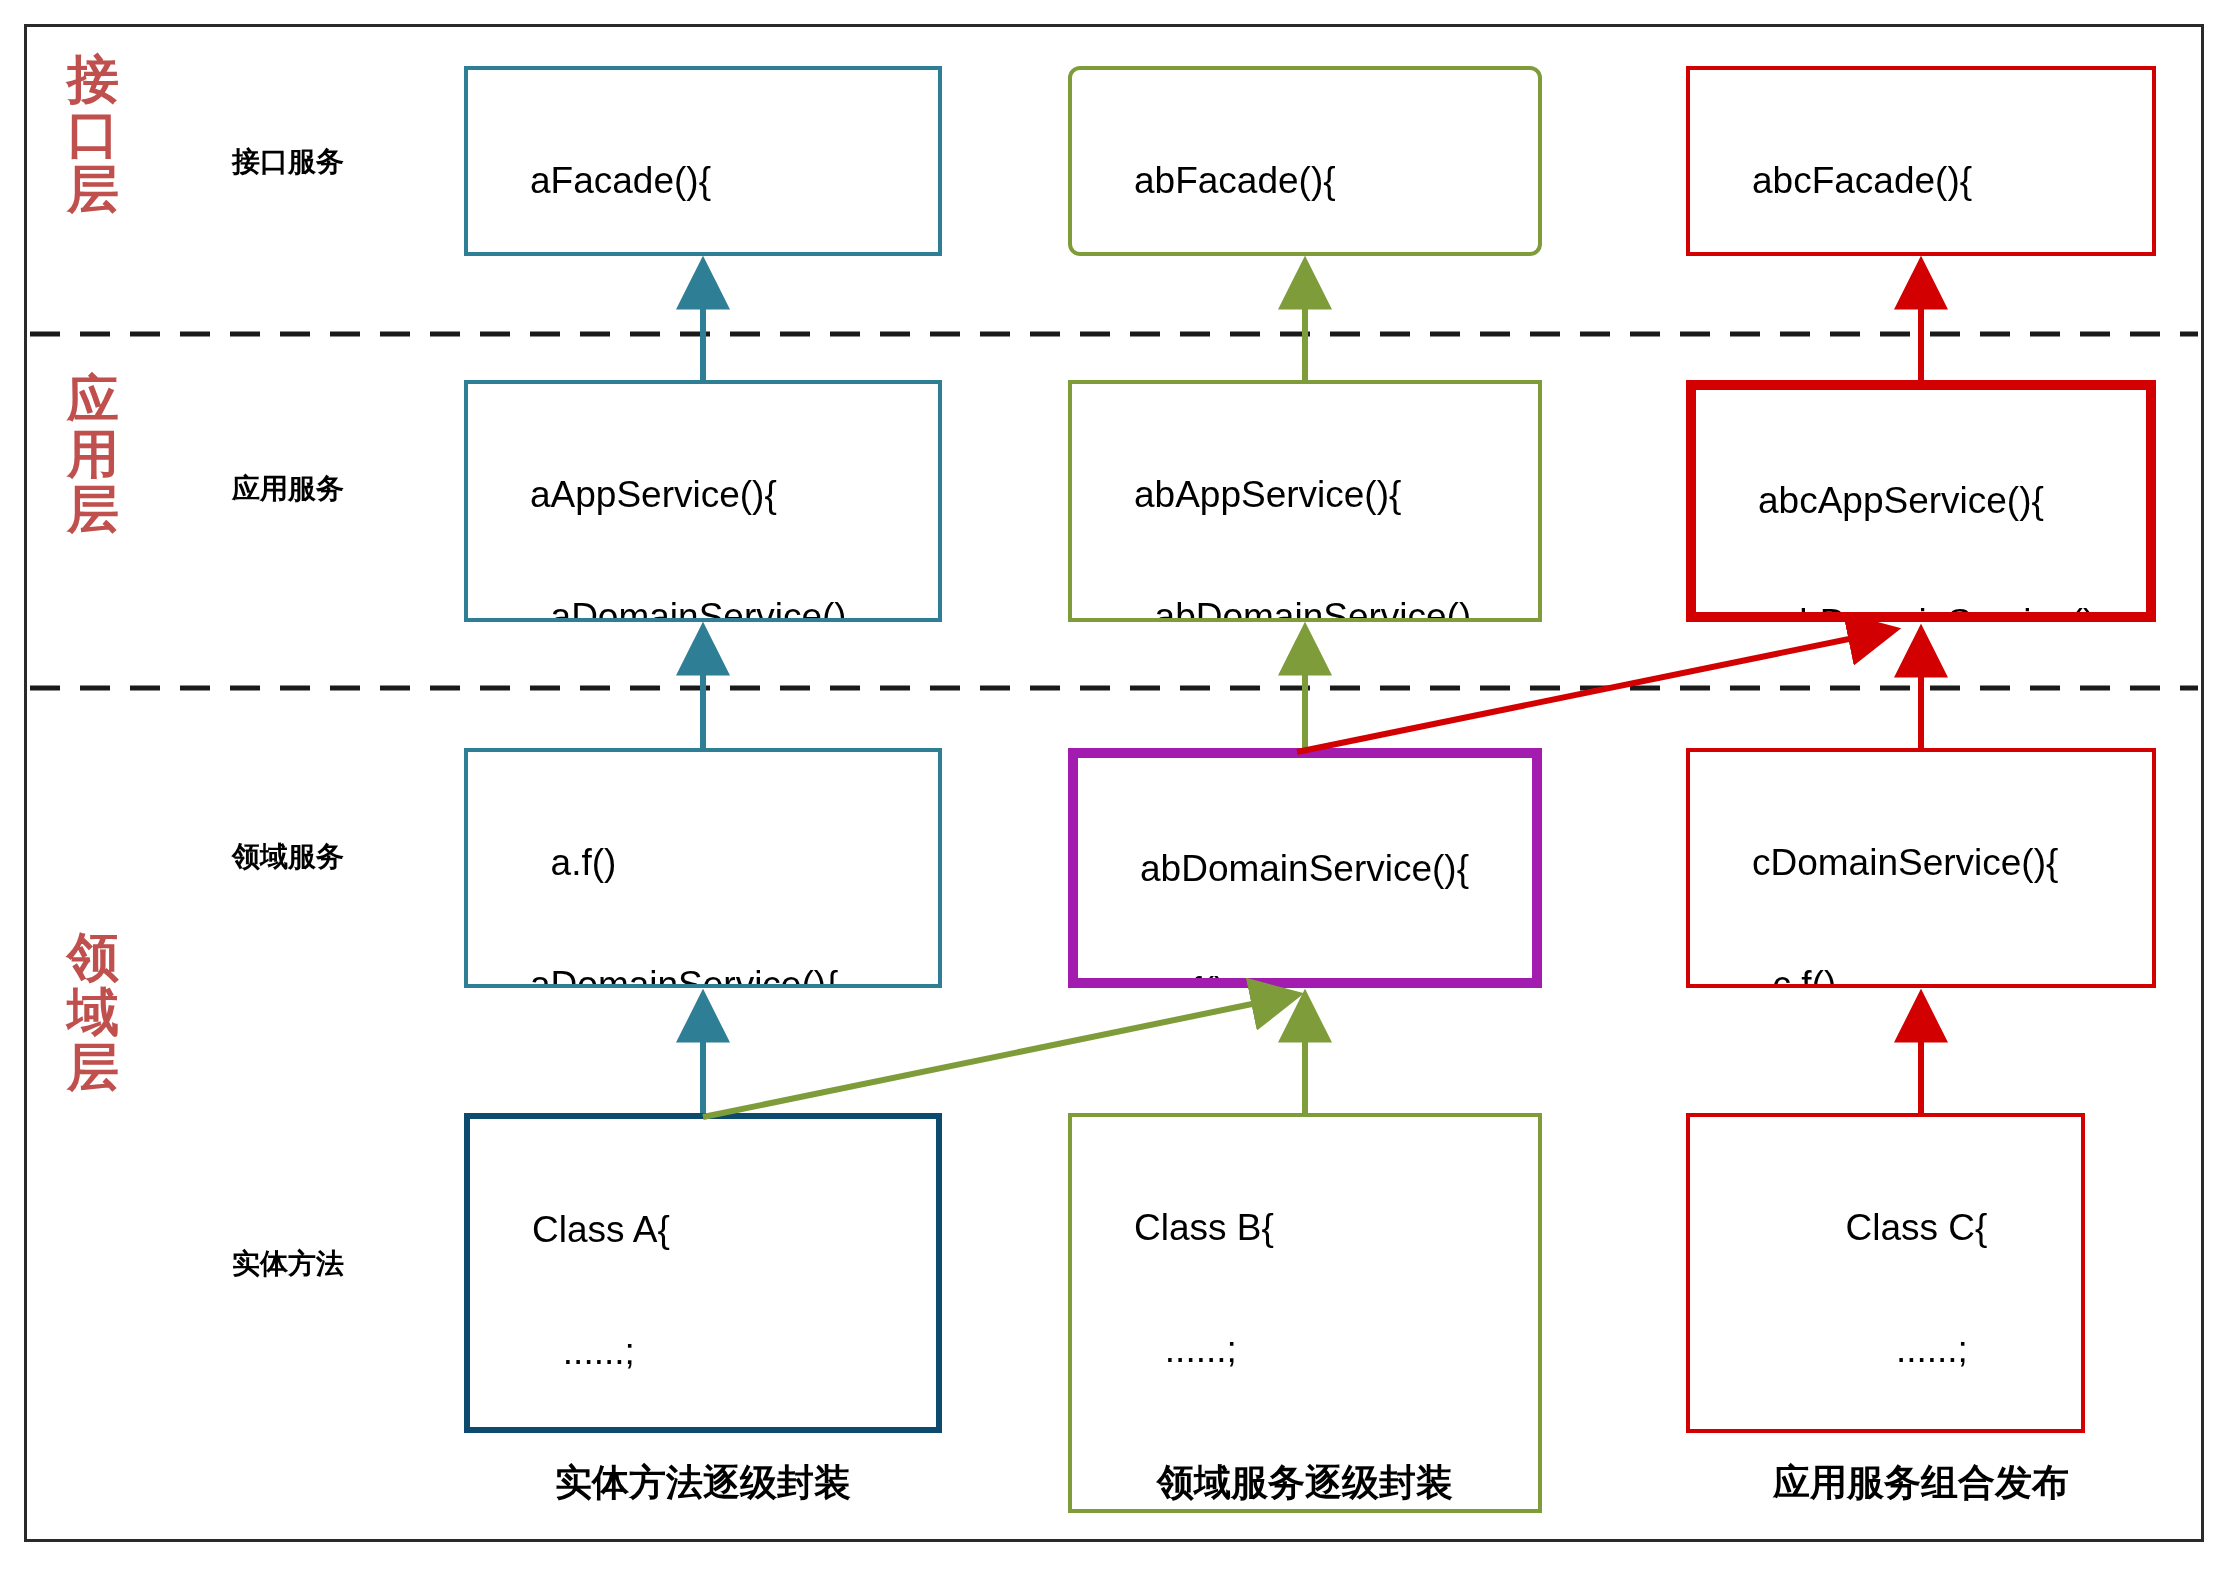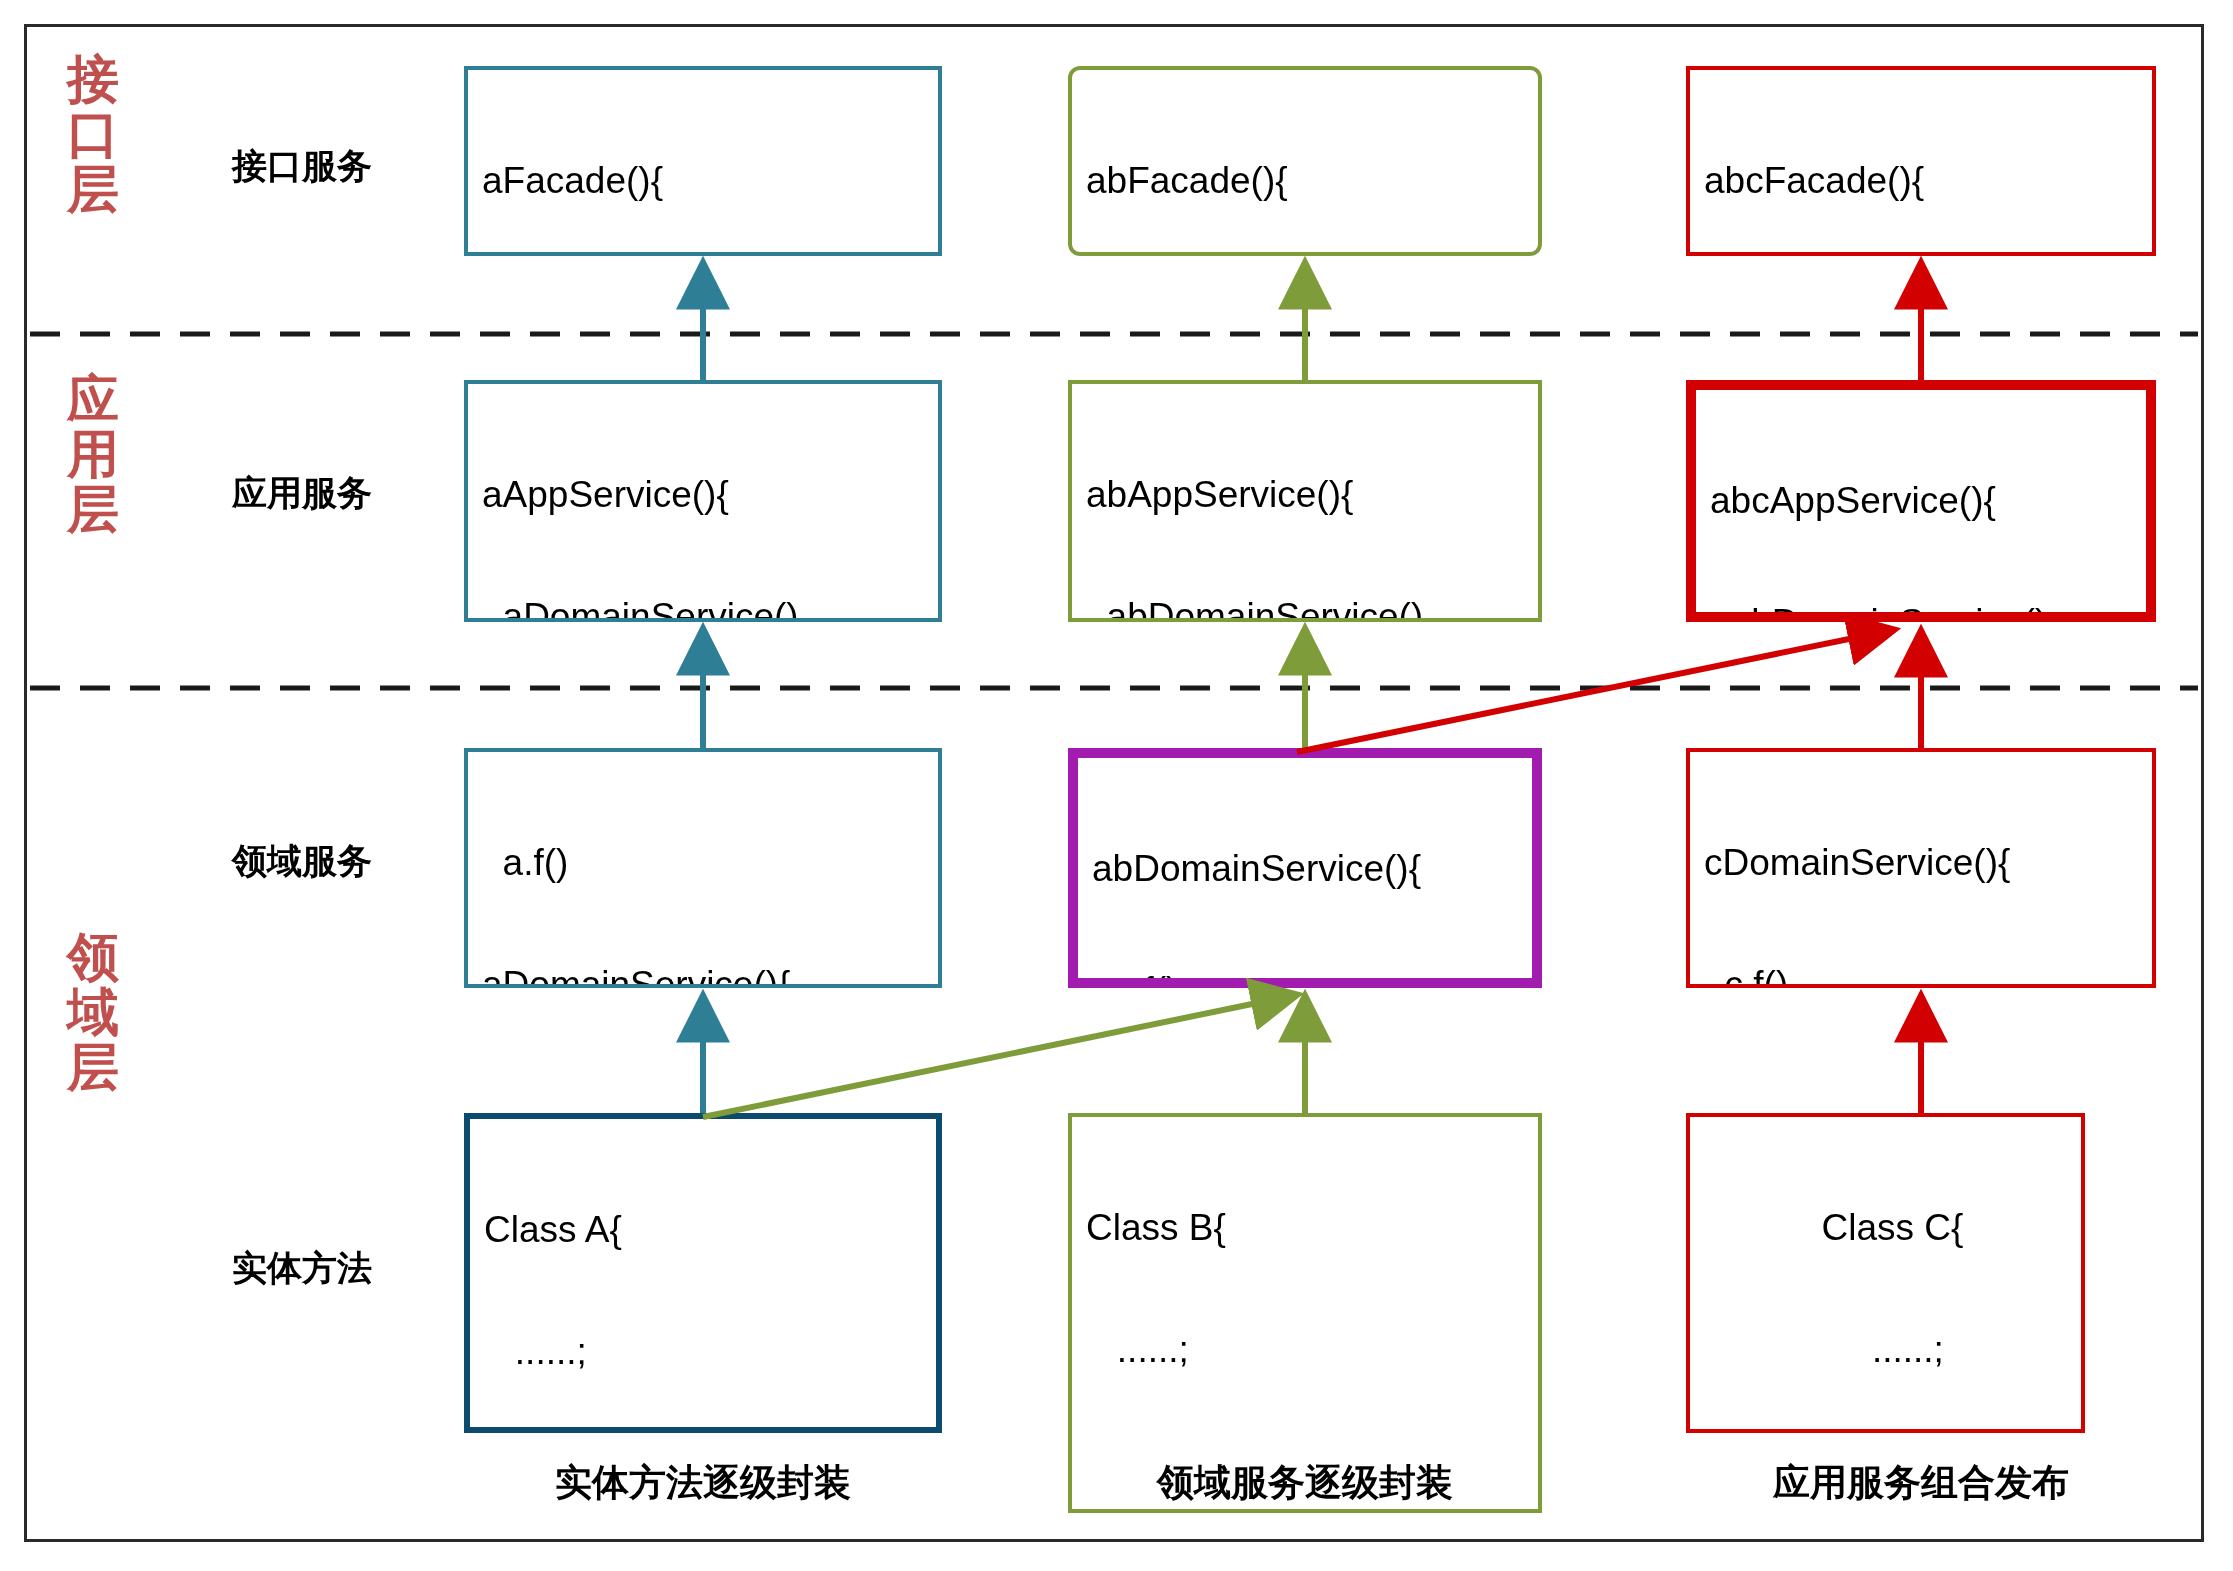--- a/index.html
+++ b/index.html
@@ -46,21 +46,21 @@
     letter-spacing: 0px;
     writing-mode: horizontal-tb;
   }
   .layer-label span { display: block; }
 
   
   .row-label {
     position: absolute;
     color: #000000;
     font-weight: bold;
-    font-size: 35px;
+    font-size: 28px;
     white-space: nowrap;
   }
 
   
   .col-caption {
     position: absolute;
     color: #000000;
     font-weight: bold;
     font-size: 37px;
     text-align: center;
@@ -73,21 +73,21 @@
     background: #ffffff;
     box-sizing: border-box;
     padding: 10px 0 0 14px;
     font-size: 37px;
     line-height: 1.10;
     color: #000000;
     white-space: pre;
     overflow: hidden;
     font-family: "Liberation Sans", "DejaVu Sans", sans-serif;
   }
-  .box .code-line { display: block; }
+  .box .code-line { display: block; margin-left: 48px; }
   .bd-blue   { border: 4px solid #2e7f96; }
   .bd-green  { border: 4px solid #7f9c3a; }
   .bd-red    { border: 4px solid #d20000; }
   .bd-blue-thick  { border: 6px solid #0c4a6e; }
   .bd-green-thick { border: 10px solid #a21caf; }
   .bd-red-thick   { border: 10px solid #d20000; }
 </style>
 </head>
 <body>
 

